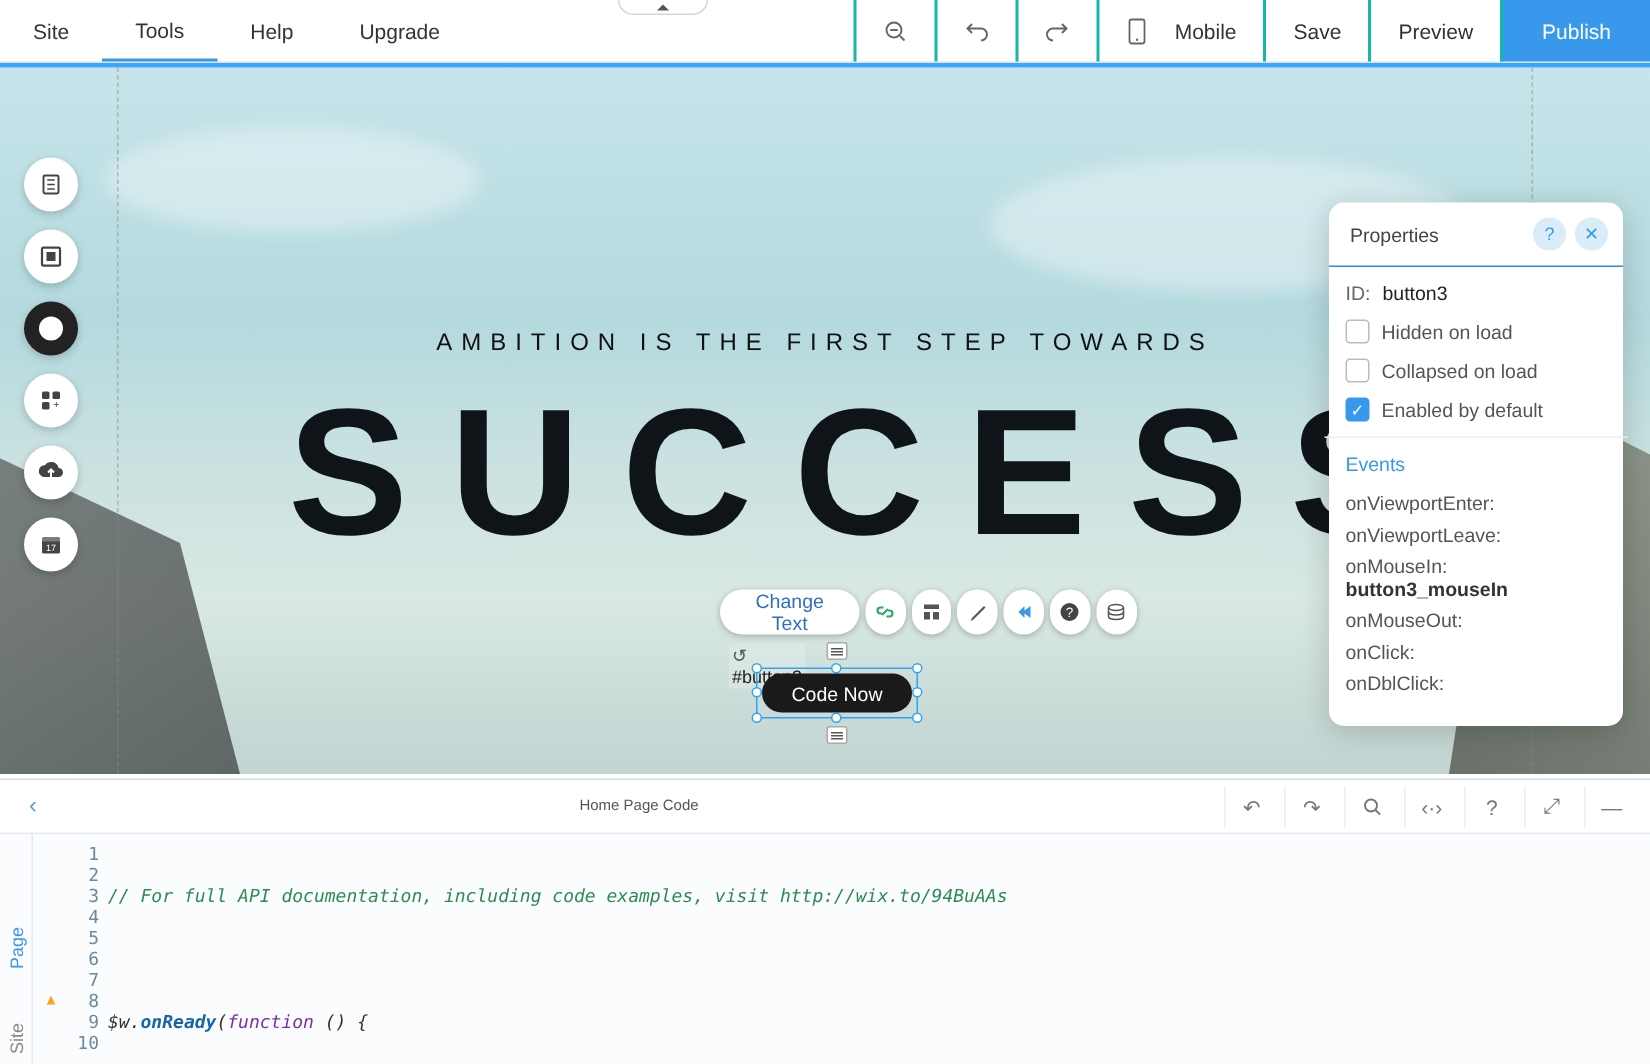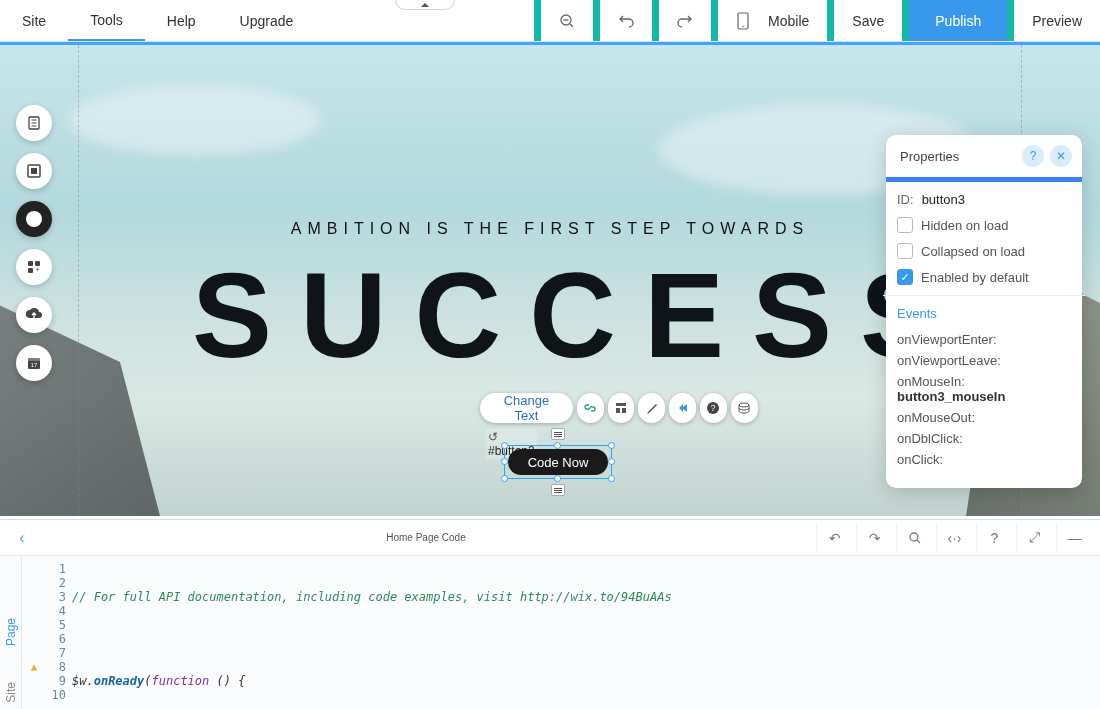--- a/index.html
+++ b/index.html
@@ -7,21 +7,21 @@
 
 
 .topbar { height: 42px; border-bottom: 1px solid #e0e0e0; display: flex; align-items: stretch; background: #fff; position: relative; z-index: 20; }
 .topbar-left { display: flex; align-items: stretch; }
 .topbar-left .menu-item { padding: 0 22px; display: flex; align-items: center; cursor: pointer; color: #333; font-size: 14px; }
 .topbar-left .menu-item.active { border-bottom: 2px solid #3899ec; }
 .topbar-center { flex: 1; display: flex; align-items: center; justify-content: center; position: relative; }
 .topbar-center .tab-handle { position: absolute; top: 0; left: 50%; transform: translateX(-50%); width: 60px; height: 10px; border: 1px solid #d5d5d5; border-top: none; border-radius: 0 0 10px 10px; background: #fff; display:flex; align-items:center; justify-content:center;}
 .topbar-center .tab-handle::after{content:"";border:4px solid transparent;border-bottom-color:#555;position:relative;top:-2px;}
 .topbar-right { display: flex; align-items: stretch; }
-.topbar-right .tb-btn { padding: 0 18px; display: flex; align-items: center; justify-content: center; border-left: 7px solid #14b8a6; cursor: pointer; color: #333; font-size: 14px; gap: 18px; }
+.topbar-right .tb-btn { padding: 0 18px; display: flex; align-items: center; justify-content: center; border-left: 2px solid #14b8a6; cursor: pointer; color: #333; font-size: 14px; gap: 18px; }
 .topbar-right .tb-icon { color: #666; }
 .topbar-right .publish { background: #3899ec; color: #fff; padding: 0 26px; }
 
 
 .canvas-wrap { position: relative; height: 474px; border-top: 3px solid #3da5ff; background: linear-gradient(180deg, #c7e5ea 0%, #b3d9de 35%, #c9e1e0 55%, #d9e8e3 75%, #c1d4d1 100%); overflow: hidden; }
 .mountain-left, .mountain-right { position: absolute; bottom: 0; }
 .mountain-left { left: -20px; width: 200px; height: 220px; background: linear-gradient(135deg,#6a6f6f,#4c5252); clip-path: polygon(0 0, 70% 30%, 90% 100%, 0 100%); opacity: .85; }
 .mountain-right { right: -10px; width: 160px; height: 260px; background: linear-gradient(225deg,#8a8f83,#5d645c); clip-path: polygon(35% 0, 100% 20%, 100% 100%, 10% 100%); opacity: .9; }
 .clouds::before, .clouds::after { content: ""; position: absolute; background: rgba(255,255,255,0.35); border-radius: 50%; filter: blur(6px); }
 .clouds::before { width: 250px; height: 70px; left: 70px; top: 40px; }
@@ -55,21 +55,21 @@
 .sel-handle { position: absolute; width: 7px; height: 7px; background: #fff; border: 1px solid #2fa5f0; border-radius: 50%; }
 .h-tl{top:-4px;left:-4px}.h-tc{top:-4px;left:50%;margin-left:-4px}.h-tr{top:-4px;right:-4px}
 .h-ml{top:50%;left:-4px;margin-top:-4px}.h-mr{top:50%;right:-4px;margin-top:-4px}
 .h-bl{bottom:-4px;left:-4px}.h-bc{bottom:-4px;left:50%;margin-left:-4px}.h-br{bottom:-4px;right:-4px}
 .snap { position: absolute; width: 14px; height: 12px; background: #fff; border: 1px solid #aaa; border-radius: 2px; left: 50%; margin-left: -7px; display:flex;align-items:center;justify-content:center; }
 .snap::after{content:"";width:8px;height:1px;background:#555;box-shadow:0 -2px 0 #555,0 2px 0 #555;}
 .snap-top{top:-18px}.snap-bot{bottom:-18px}
 
 
 .props { position: absolute; top: 90px; right: 18px; width: 196px; background: #fff; border-radius: 10px; box-shadow: 0 4px 20px rgba(0,0,0,.18); z-index: 30; font-size: 13px; color: #555; padding-bottom: 8px; }
-.props-header { display: flex; align-items: center; justify-content: space-between; padding: 10px 10px 10px 14px; border-bottom: 5px solid #3b82f6; }
+.props-header { display: flex; align-items: center; justify-content: space-between; padding: 10px 10px 10px 14px; border-bottom: 1px solid #3b82f6; }
 .props-header .title { color: #444; }
 .props-header .hdr-icons { display: flex; gap: 6px; }
 .props-header .hdr-icn { width: 22px; height: 22px; border-radius: 50%; background: #d9ecf7; color: #3899ec; display:flex;align-items:center;justify-content:center; font-size: 12px; cursor:pointer; }
 .props-body { padding: 10px 11px; }
 .props-row { display: flex; align-items: center; gap: 8px; margin-bottom: 10px; }
 .props-row .lbl { color: #666; }
 .props-row .val { color: #222; font-weight: 500; }
 .chk { width: 16px; height: 16px; border: 1px solid #bbb; border-radius: 3px; display: inline-flex; align-items: center; justify-content: center; flex-shrink:0; }
 .chk.on { background: #3899ec; border-color: #3899ec; color: #fff; font-size: 11px; }
 .props-divider{height:1px;background:#eee;margin:4px -14px 10px;}
@@ -142,22 +142,22 @@
     <div class="tb-btn">
       <span class="tb-icon">
           <svg width="14" height="18" viewBox="0 0 14 18">
             <rect x="2" y="1" width="10" height="16" rx="1.5" fill="none" stroke="currentColor" stroke-width="1.2"></rect>
             <circle cx="7" cy="14.5" r="0.8" fill="currentColor"></circle>
           </svg>
         </span>
       <span>Mobile</span>
     </div>
     <div class="tb-btn">Save</div>
+    <div class="tb-btn">Preview</div>
     <div class="tb-btn publish">Publish</div>
-    <div class="tb-btn">Preview</div>
   </div>
 </div>
 
 <div class="canvas-wrap clouds">
   <div class="mountain-left"></div>
   <div class="mountain-right"></div>
   <div class="guideline g-left"></div>
   <div class="guideline g-right"></div>
 
   <div class="hero-tagline">AMBITION IS THE FIRST STEP TOWARDS</div>
@@ -290,22 +290,22 @@
       </div>
       <div class="props-divider"></div>
       <div class="props-section-title">Events</div>
       <div class="ev-row">onViewportEnter:</div>
       <div class="ev-row">onViewportLeave:</div>
       <div class="ev-row">
         <span>onMouseIn:</span>
         <span class="ev-val">button3_mouseIn</span>
       </div>
       <div class="ev-row">onMouseOut:</div>
+      <div class="ev-row">onClick:</div>
       <div class="ev-row">onDblClick:</div>
-      <div class="ev-row">onClick:</div>
     </div>
   </div>
 </div>
 
 <div class="codepanel">
   <div class="code-tabs">
     <div class="back">‹</div>
     <div class="spacer">Home Page Code</div>
     <div class="ct-btn">↶</div>
     <div class="ct-btn">↷</div>

